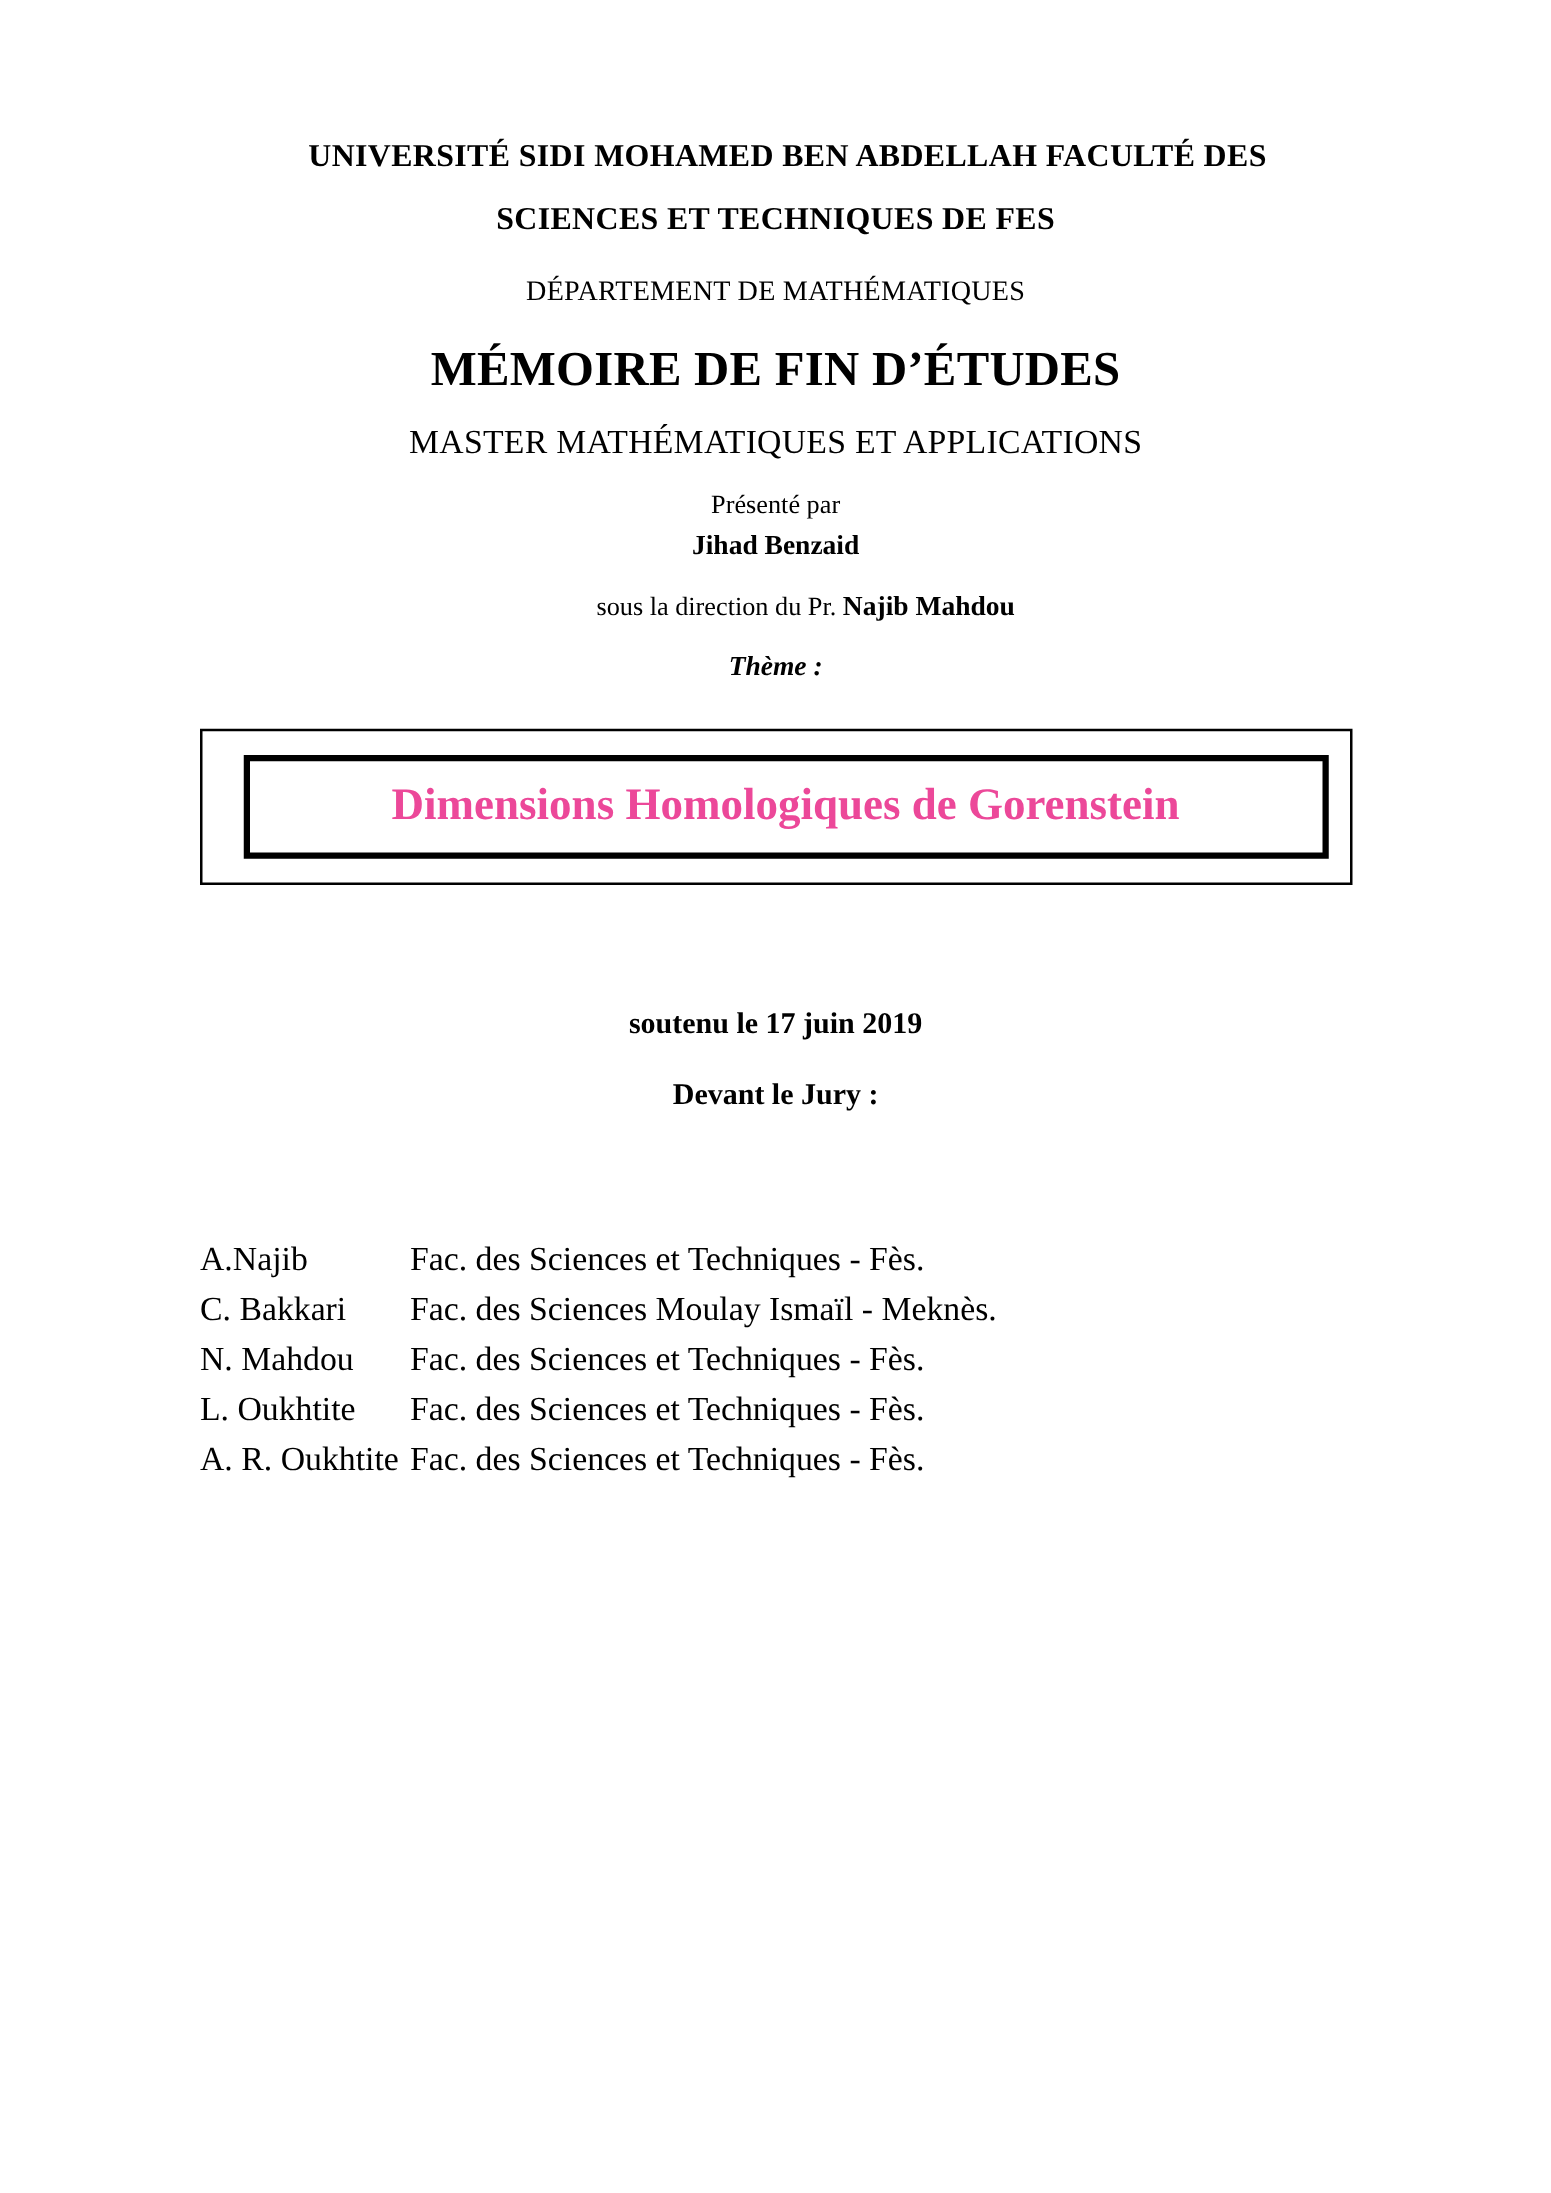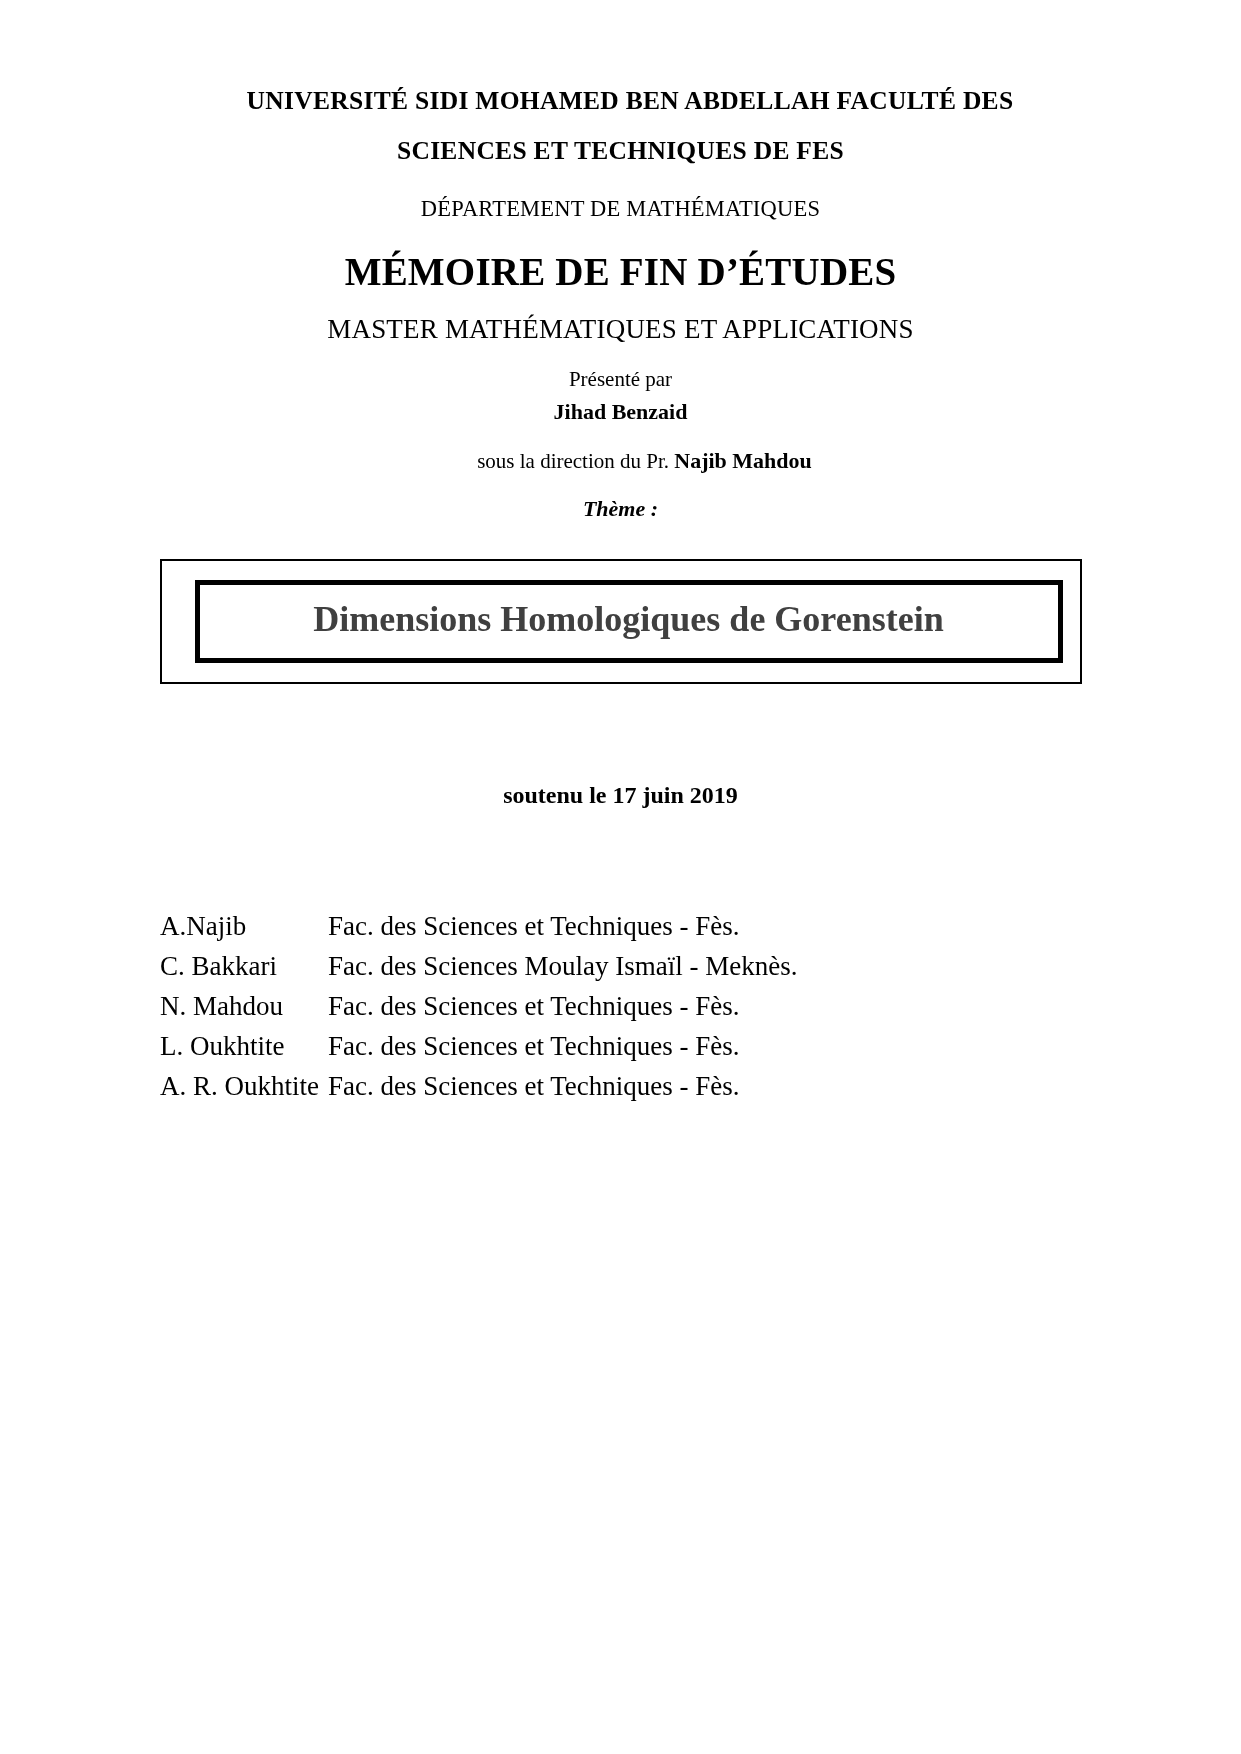--- a/index.html
+++ b/index.html
@@ -25,21 +25,21 @@
 
   .center { text-align: center; }
 
   
   .univ-line {
     font-weight: bold;
     font-size: 25.5px;
     letter-spacing: 0.3px;
     line-height: 1.0;
   }
-  .univ-line-1 { margin-top: 88px; padding-left: 19px; }
+  .univ-line-1 { margin-top: 112px; padding-left: 19px; }
   .univ-line-2 { margin-top: 24px; }
 
   .departement {
     margin-top: 33px;
     font-size: 22.5px;
     font-weight: normal;
     letter-spacing: 0.2px;
   }
 
   .memoire {
@@ -168,26 +168,27 @@
   <div class="center author">Jihad Benzaid</div>
 
   <div class="center direction">
     <span>sous la direction du Pr. </span><span class="supervisor">Najib Mahdou</span>
   </div>
 
   <div class="center theme">Thème :</div>
 
   <div class="title-outer" style="border-color: rgb(0, 0, 0);">
     <div class="title-inner" style="border-color: rgb(0, 0, 0);">
-      <div class="title-text" style="color: #404040;">Dimensions Homologiques de Gorenstein</div>
+      <div class="title-text" style="color: #ec4899;">Dimensions Homologiques de Gorenstein</div>
     </div>
   </div>
 
   <div class="center soutenu">soutenu le 17 juin 2019</div>
 
+  <div class="center devant-jury">Devant le Jury :</div>
 
   <div class="jury-wrap">
     <table class="jury">
       <tbody>
         <tr>
           <td class="member">A.Najib</td>
           <td class="affil">Fac. des Sciences et Techniques - Fès.</td>
         </tr>
         <tr>
           <td class="member">C. Bakkari</td>

